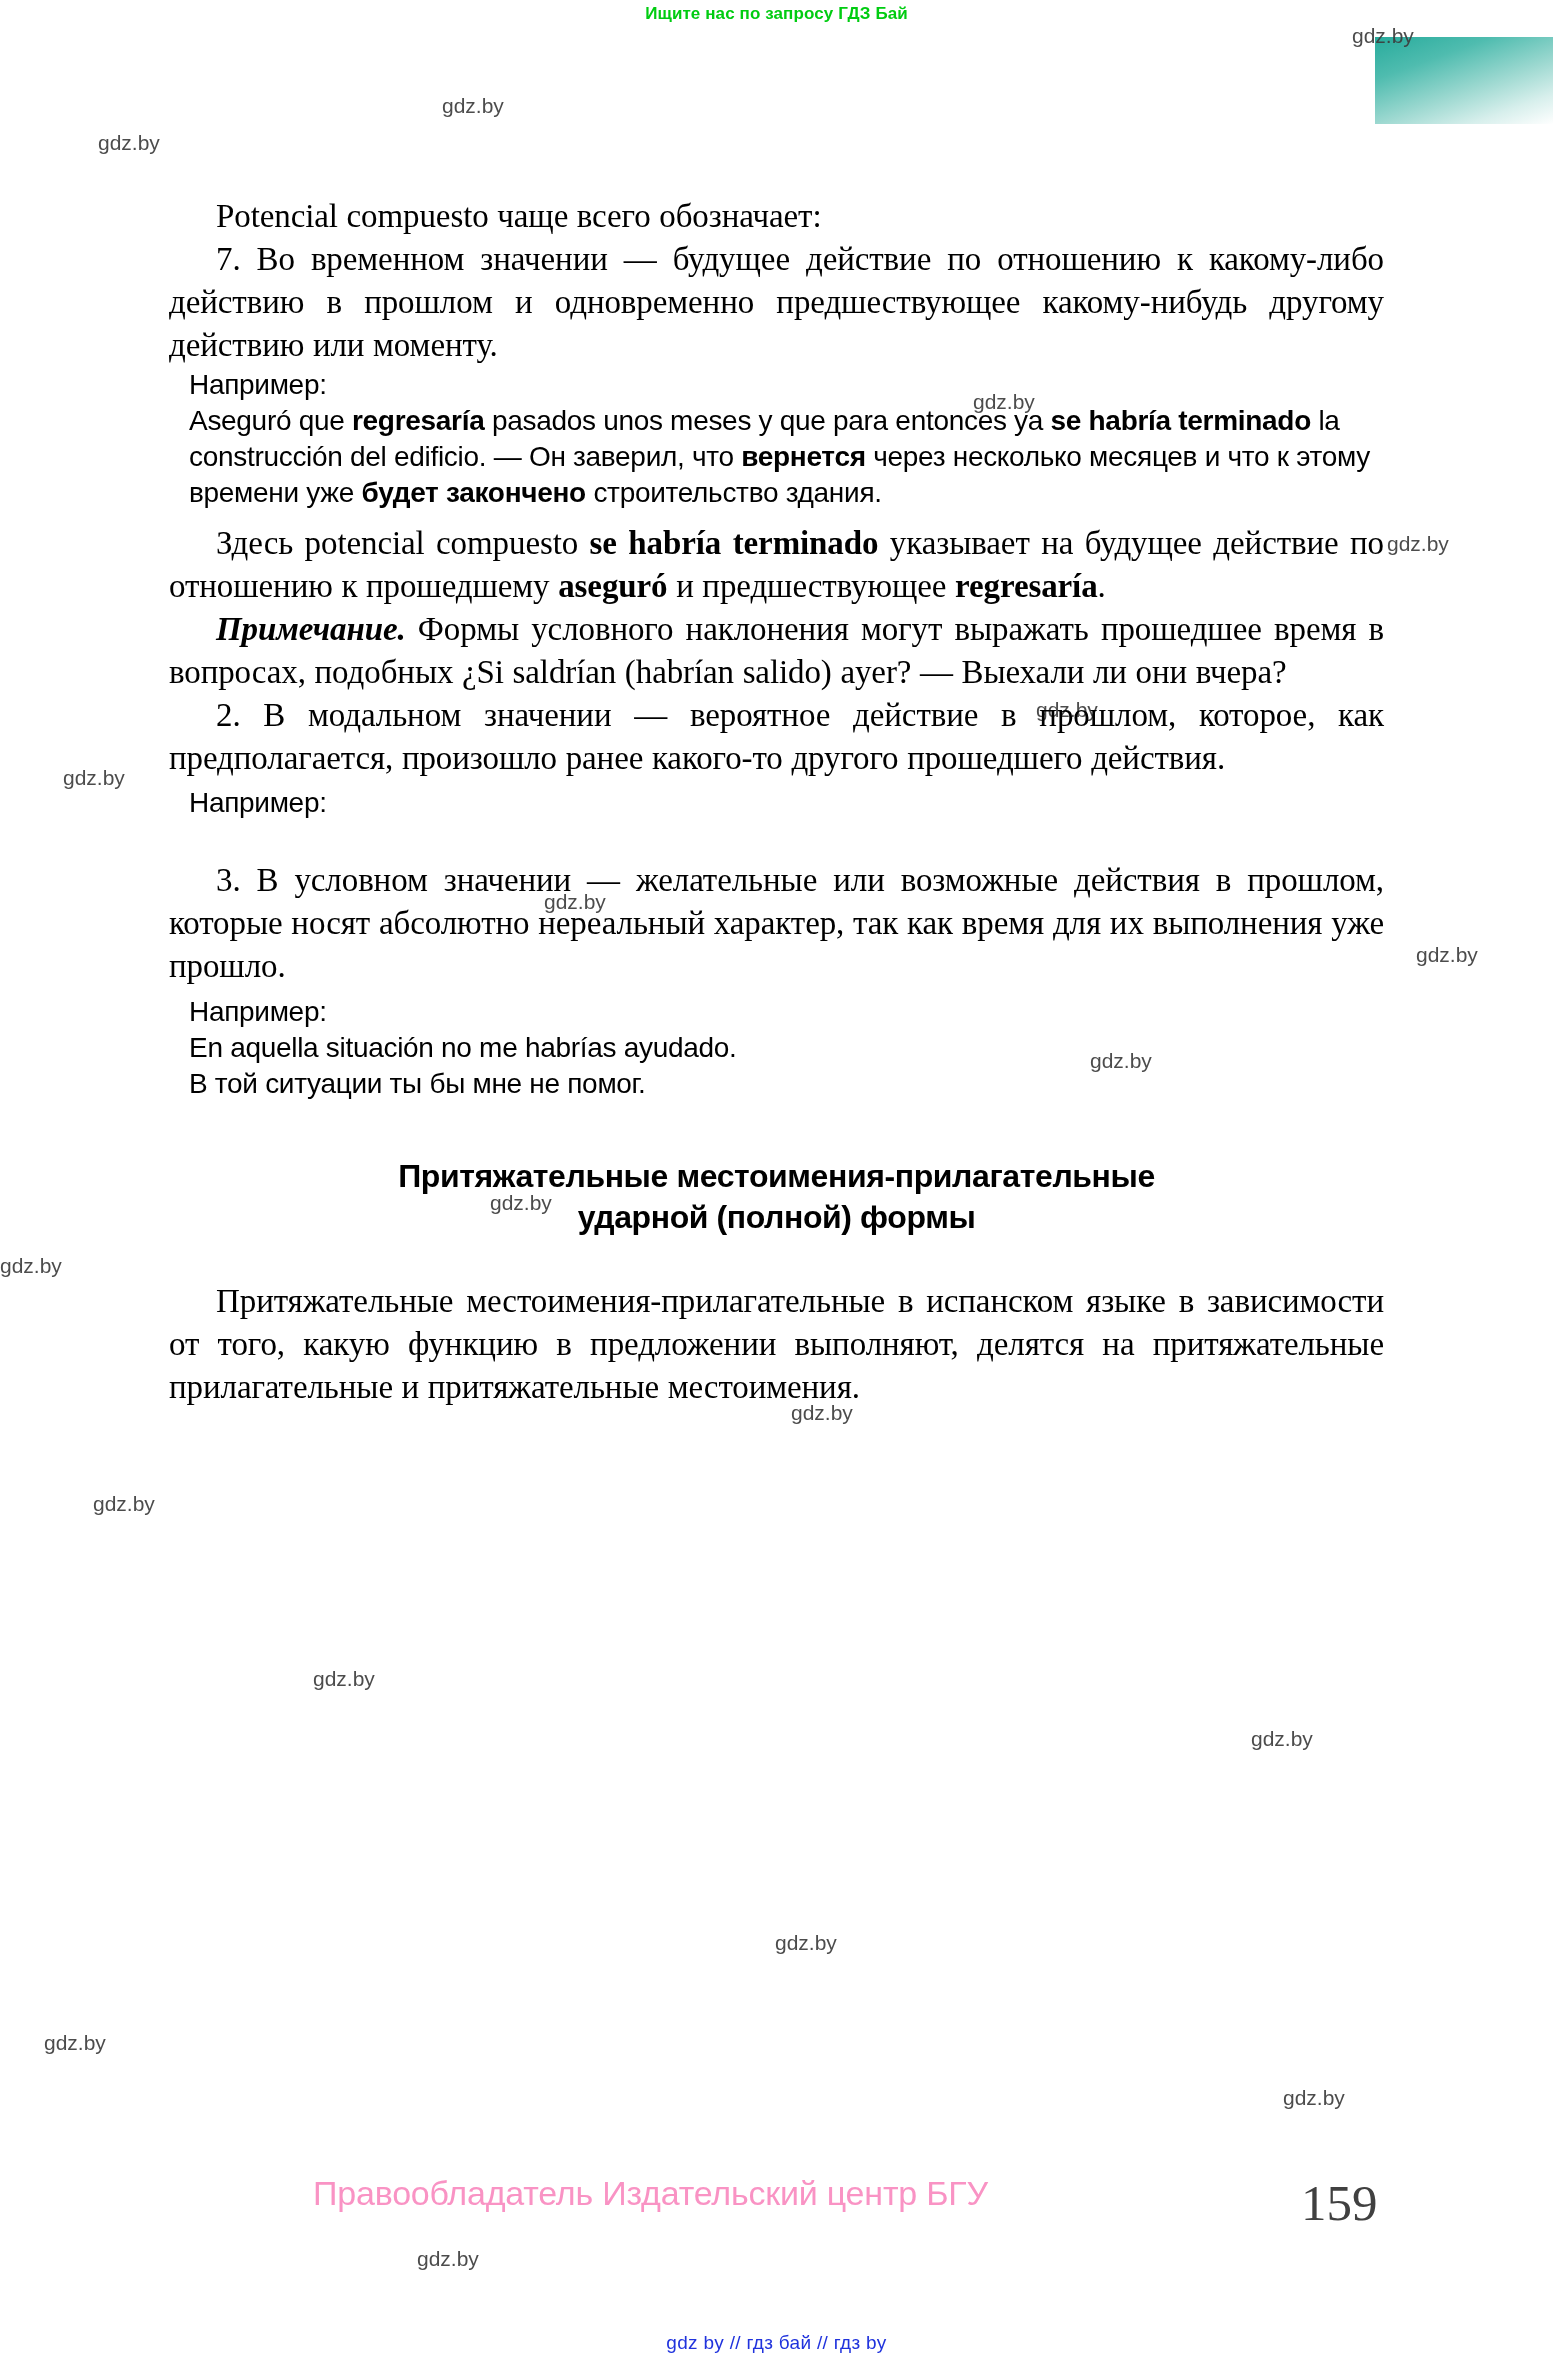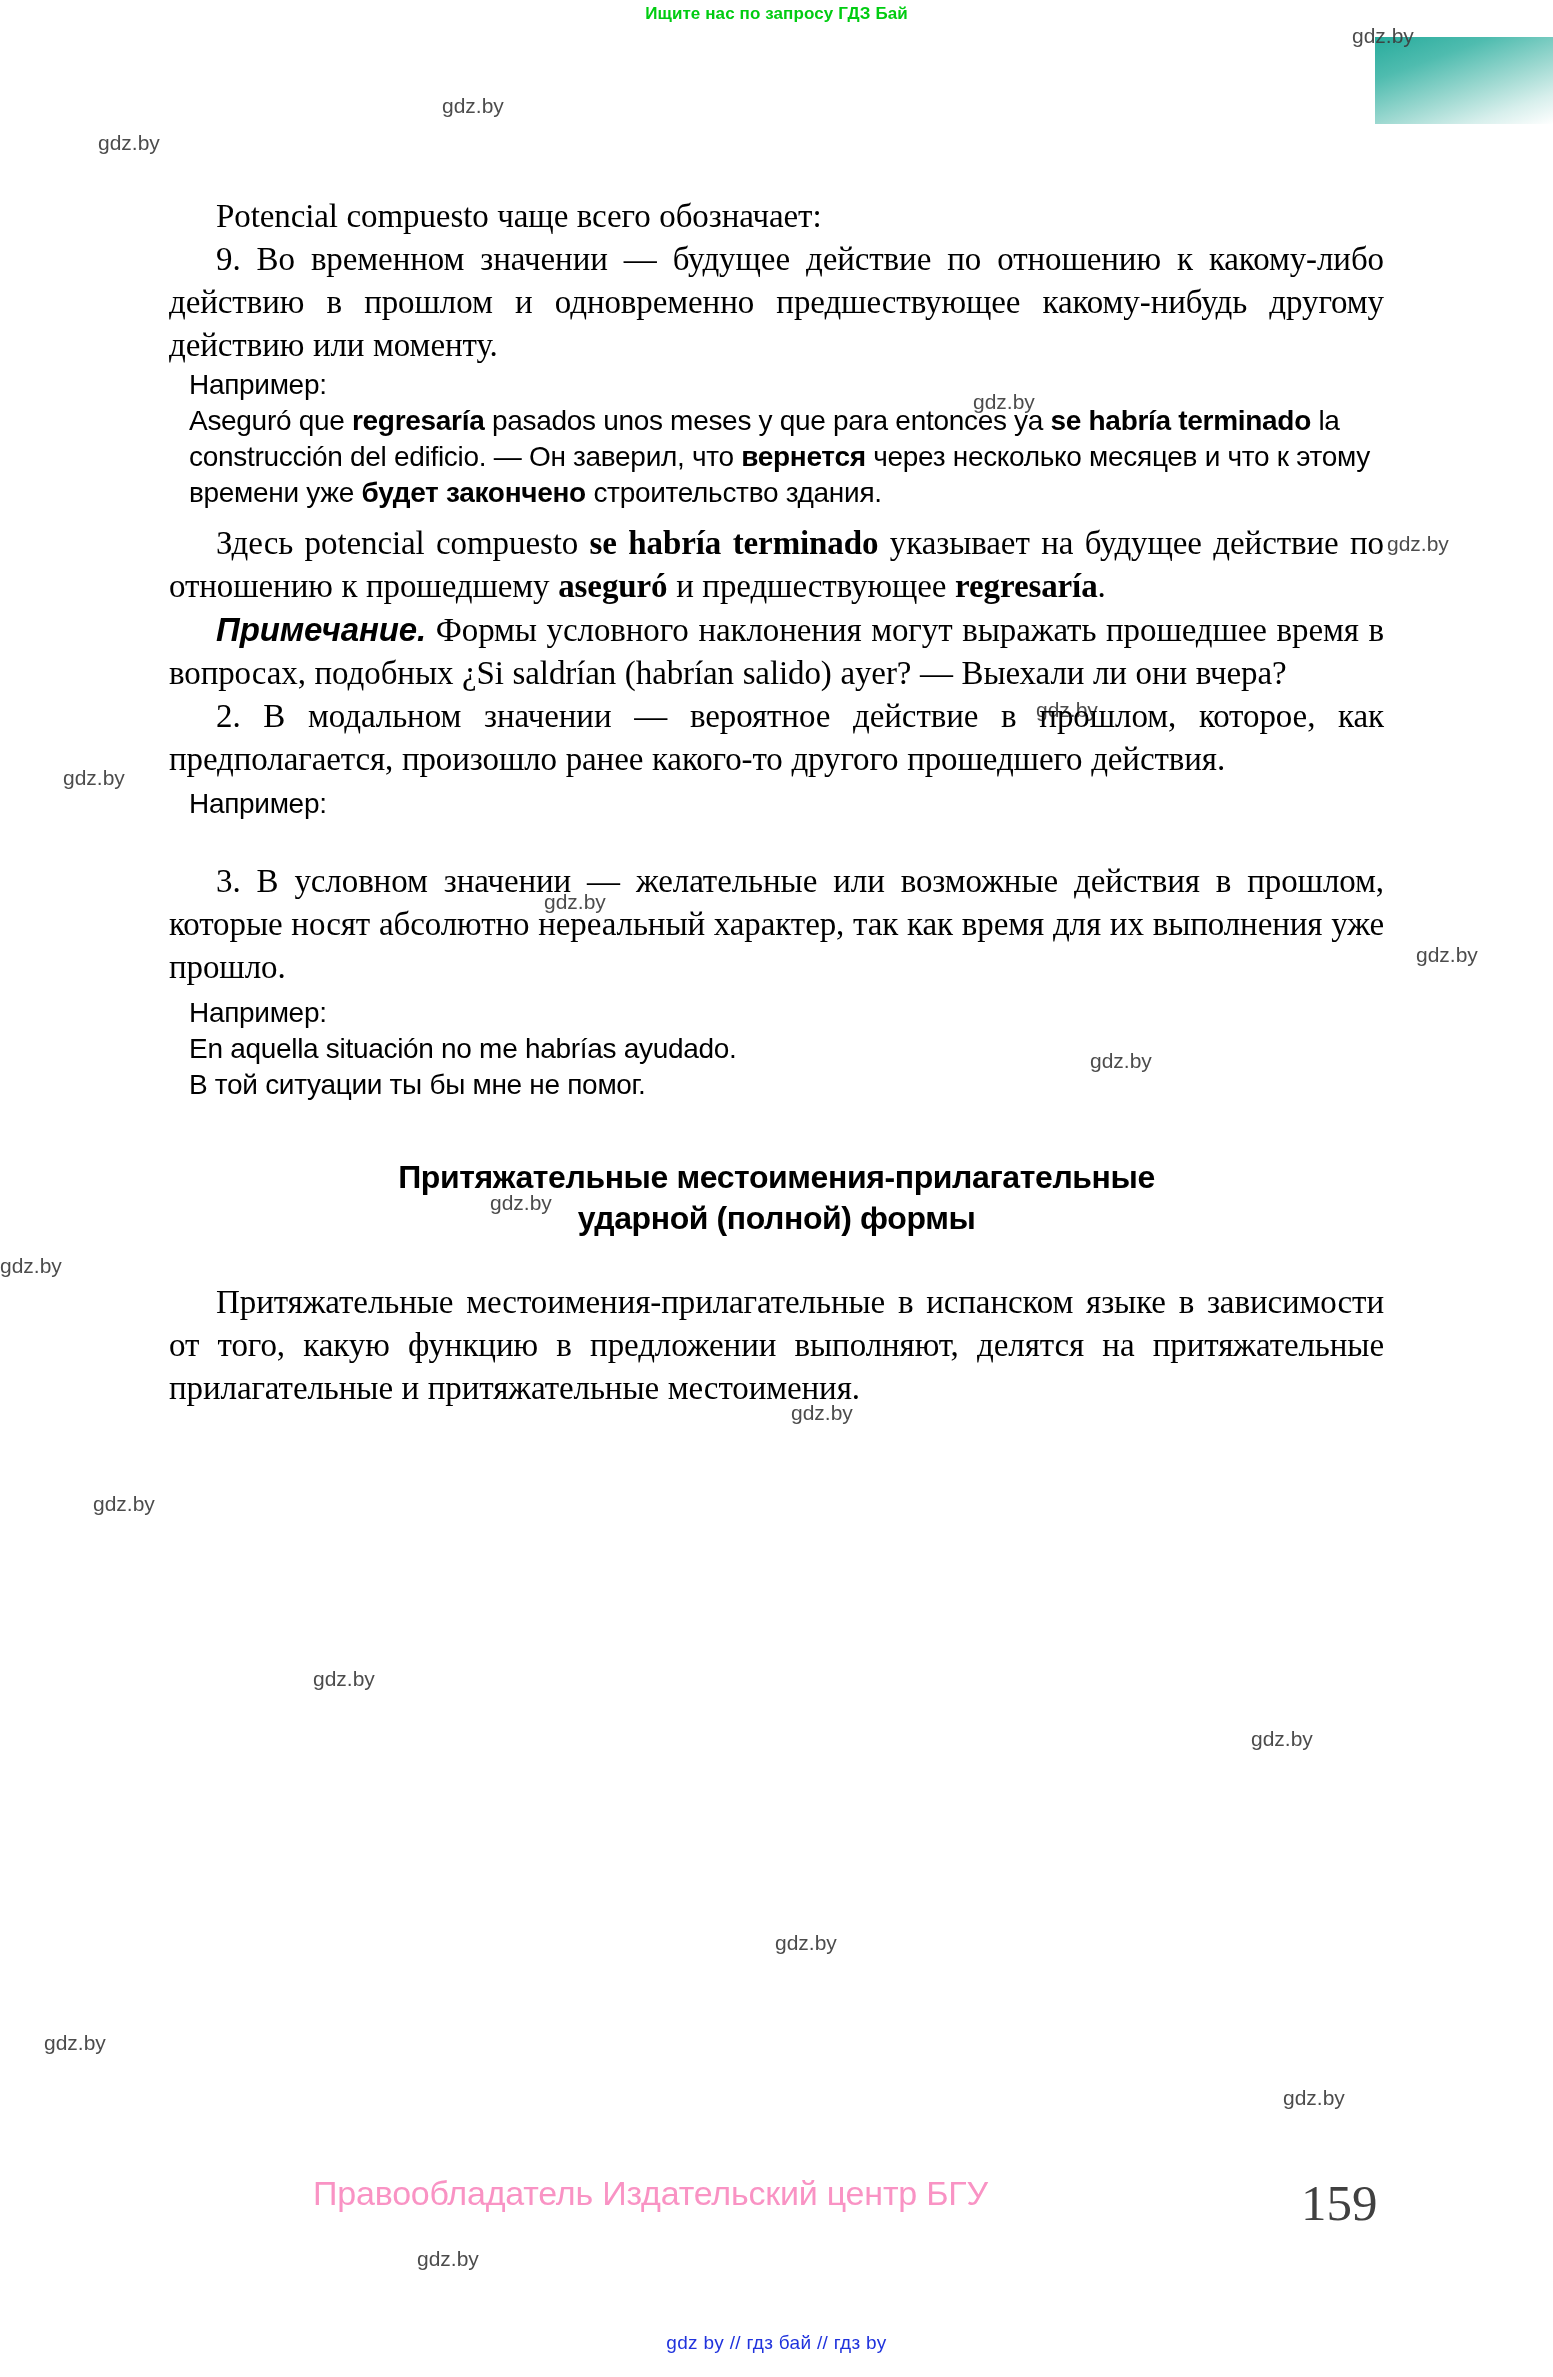--- a/index.html
+++ b/index.html
@@ -94,21 +94,21 @@
 
   .naprimer {
     font-family: "Liberation Sans", sans-serif;
     font-size: 28px;
     line-height: 36px;
     padding-left: 20px;
     letter-spacing: -0.3px;
   }
 
   b.srf { font-family: "Liberation Serif", serif; font-weight: 700; }
-  i.srf { font-family: Liberation Sans, sans-serif; font-weight: 700; font-style: italic; }
+  i.srf { font-family: Liberation Serif, serif; font-weight: 700; font-style: italic; }
 
   
   .sec-head {
     font-family: "Liberation Sans", sans-serif;
     font-weight: 700;
     font-size: 32px;
     line-height: 41px;
     text-align: center;
     letter-spacing: -0.4px;
   }
@@ -171,21 +171,21 @@
   <div class="wm" style="left:1251px; top:1727px;">gdz.by</div>
   <div class="wm" style="left:775px;  top:1931px;">gdz.by</div>
   <div class="wm" style="left:44px;   top:2031px;">gdz.by</div>
   <div class="wm" style="left:1283px; top:2086px;">gdz.by</div>
   <div class="wm" style="left:417px;  top:2247px;">gdz.by</div>
 
   <div class="col">
 
     <p class="ru ind">Potencial compuesto чаще всего обозначает:</p>
 
-    <p class="ru ind">9. Во временном значении — будущее действие по отноше­нию к какому-либо действию в прошлом и одновременно пред­шествующее какому-нибудь другому действию или моменту.</p>
+    <p class="ru ind">7. Во временном значении — будущее действие по отноше­нию к какому-либо действию в прошлом и одновременно пред­шествующее какому-нибудь другому действию или моменту.</p>
 
     <p class="naprimer">Например:</p>
 
     <p class="es ind">
       <span>Aseguró que </span><b>regresaría</b><span> pasados unos meses y que para entonces ya </span><b>se habría terminado</b><span> la construcción del edificio. — Он заверил, что </span><b>вер­нется</b><span> через несколько месяцев и что к этому времени уже </span><b>будет закон­чено</b><span> строительство здания.</span>
     </p>
 
     <p class="ru ind" style="margin-top:11px;">
       <span>Здесь potencial compuesto </span><b class="srf">se habría terminado</b><span> указывает на будущее действие по отношению к прошедшему </span><b class="srf">aseguró</b><span> и пред­шествующее </span><b class="srf">regresaría</b><span>.</span>
     </p>

